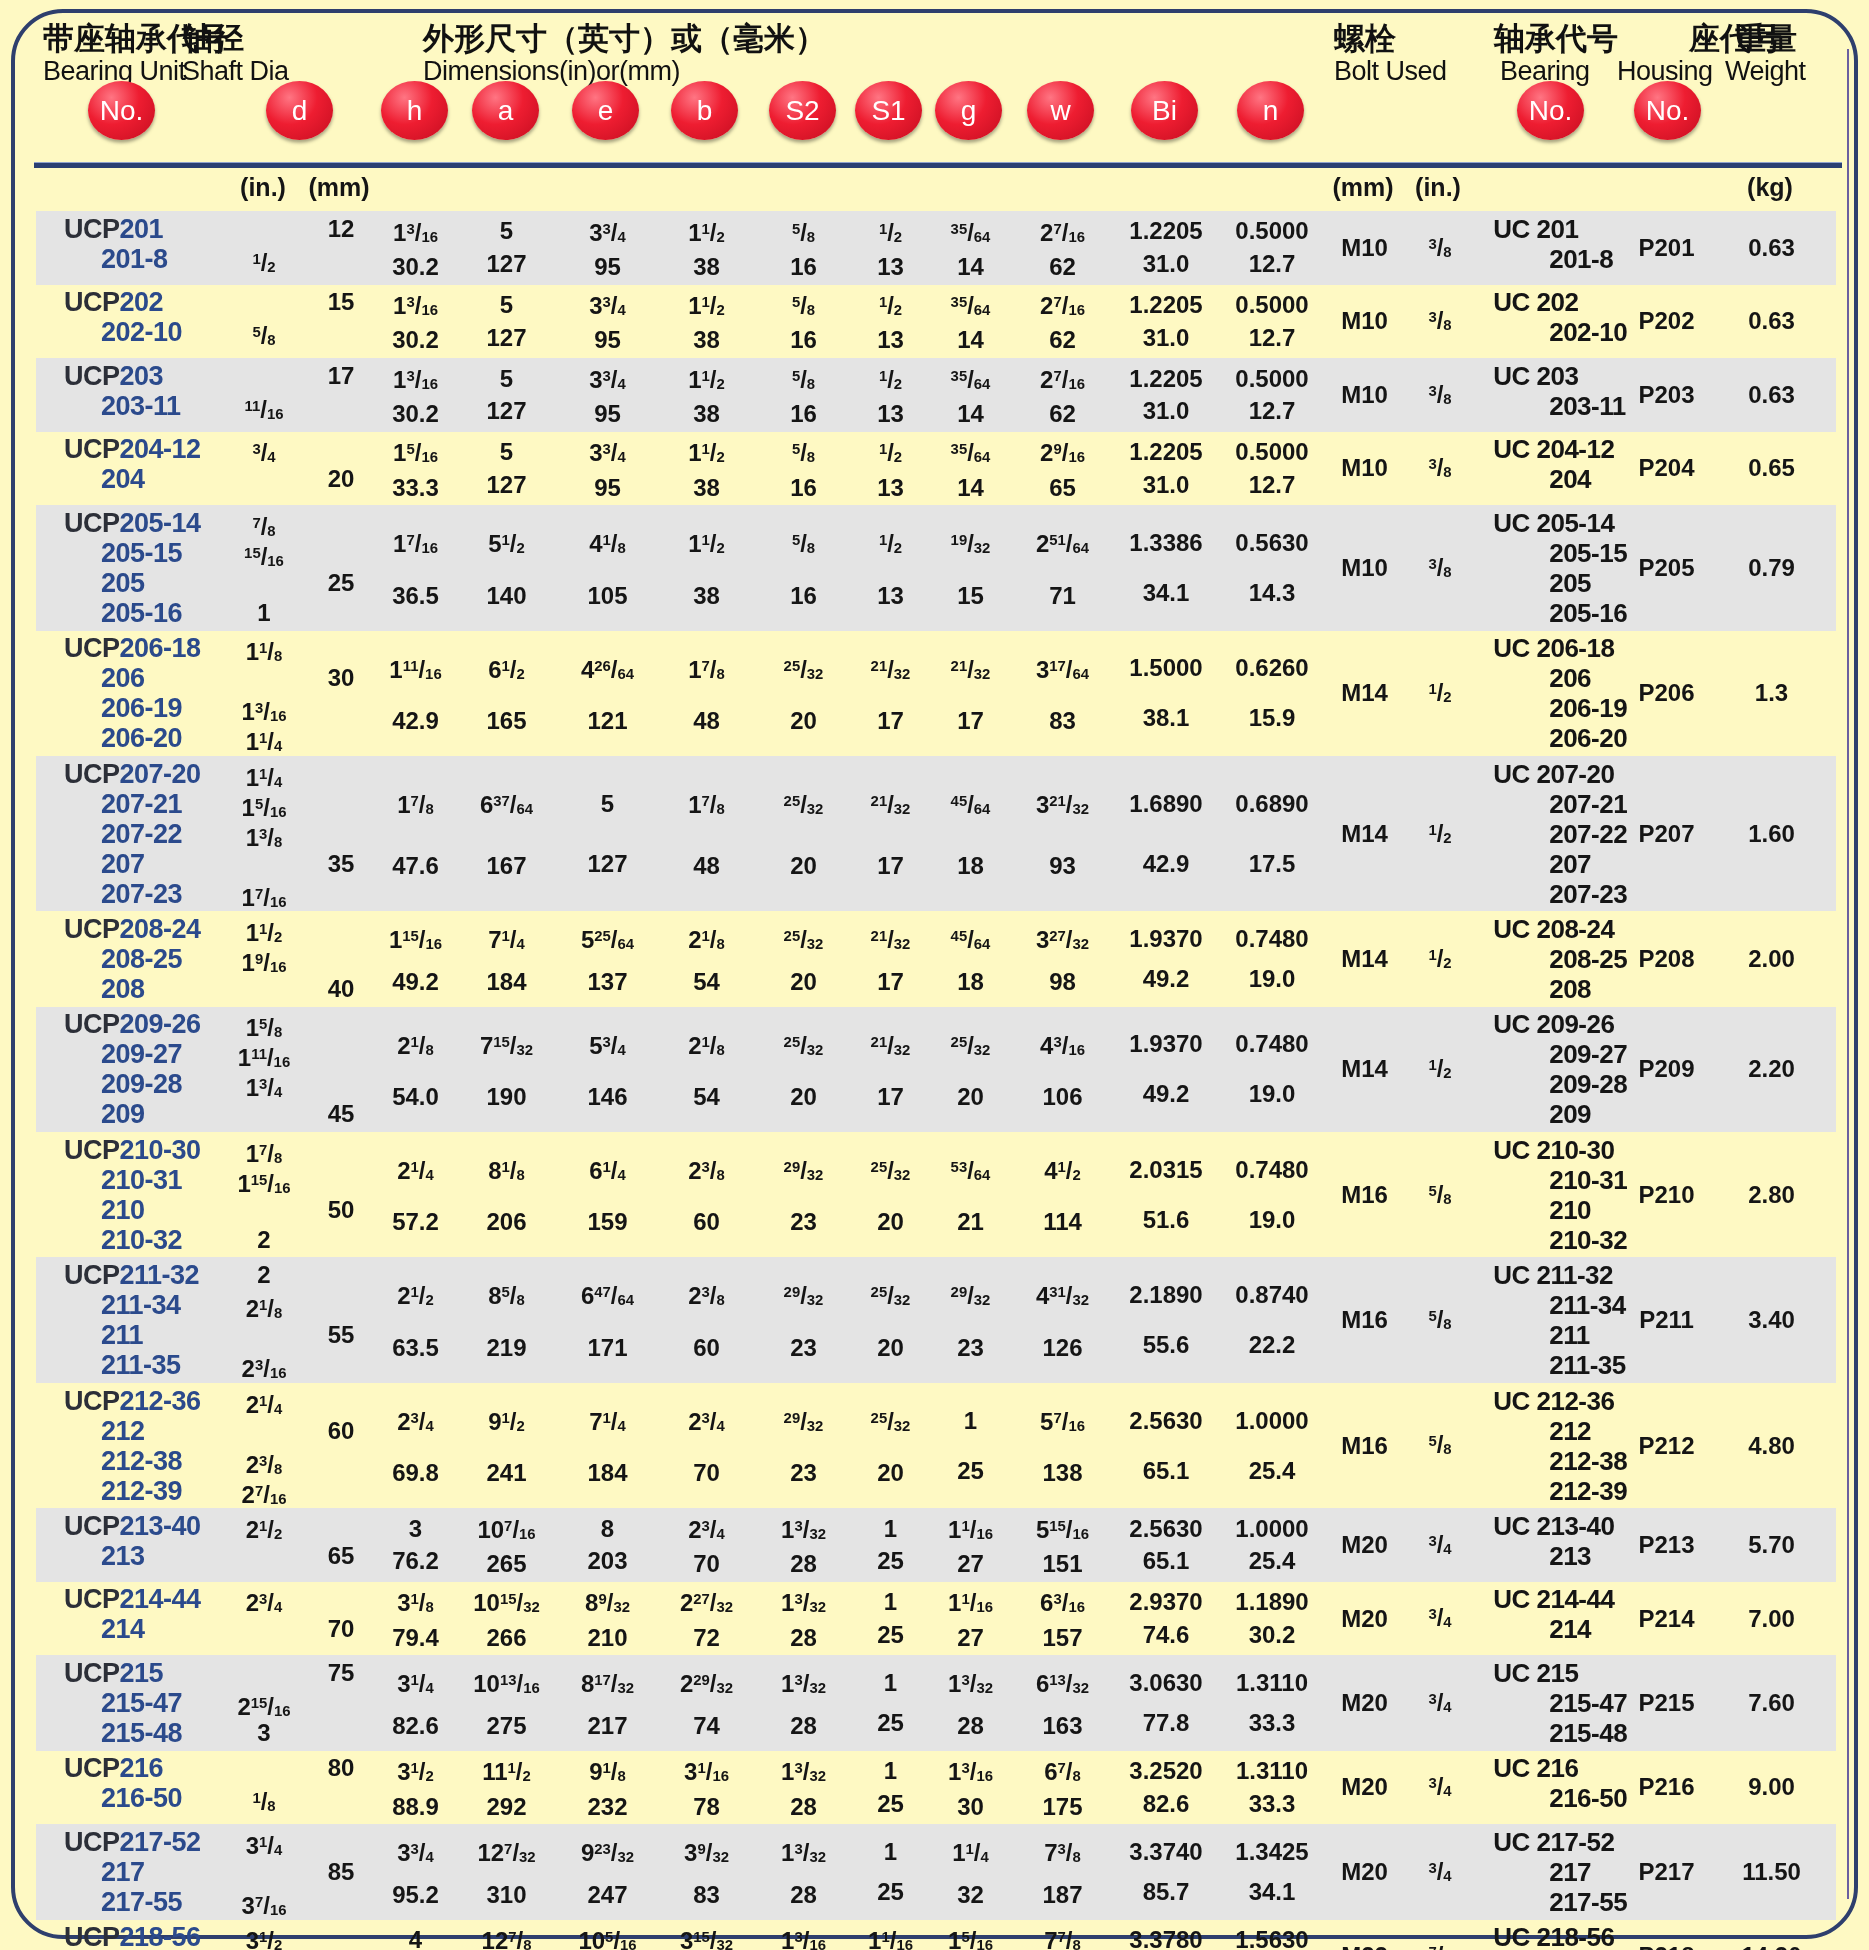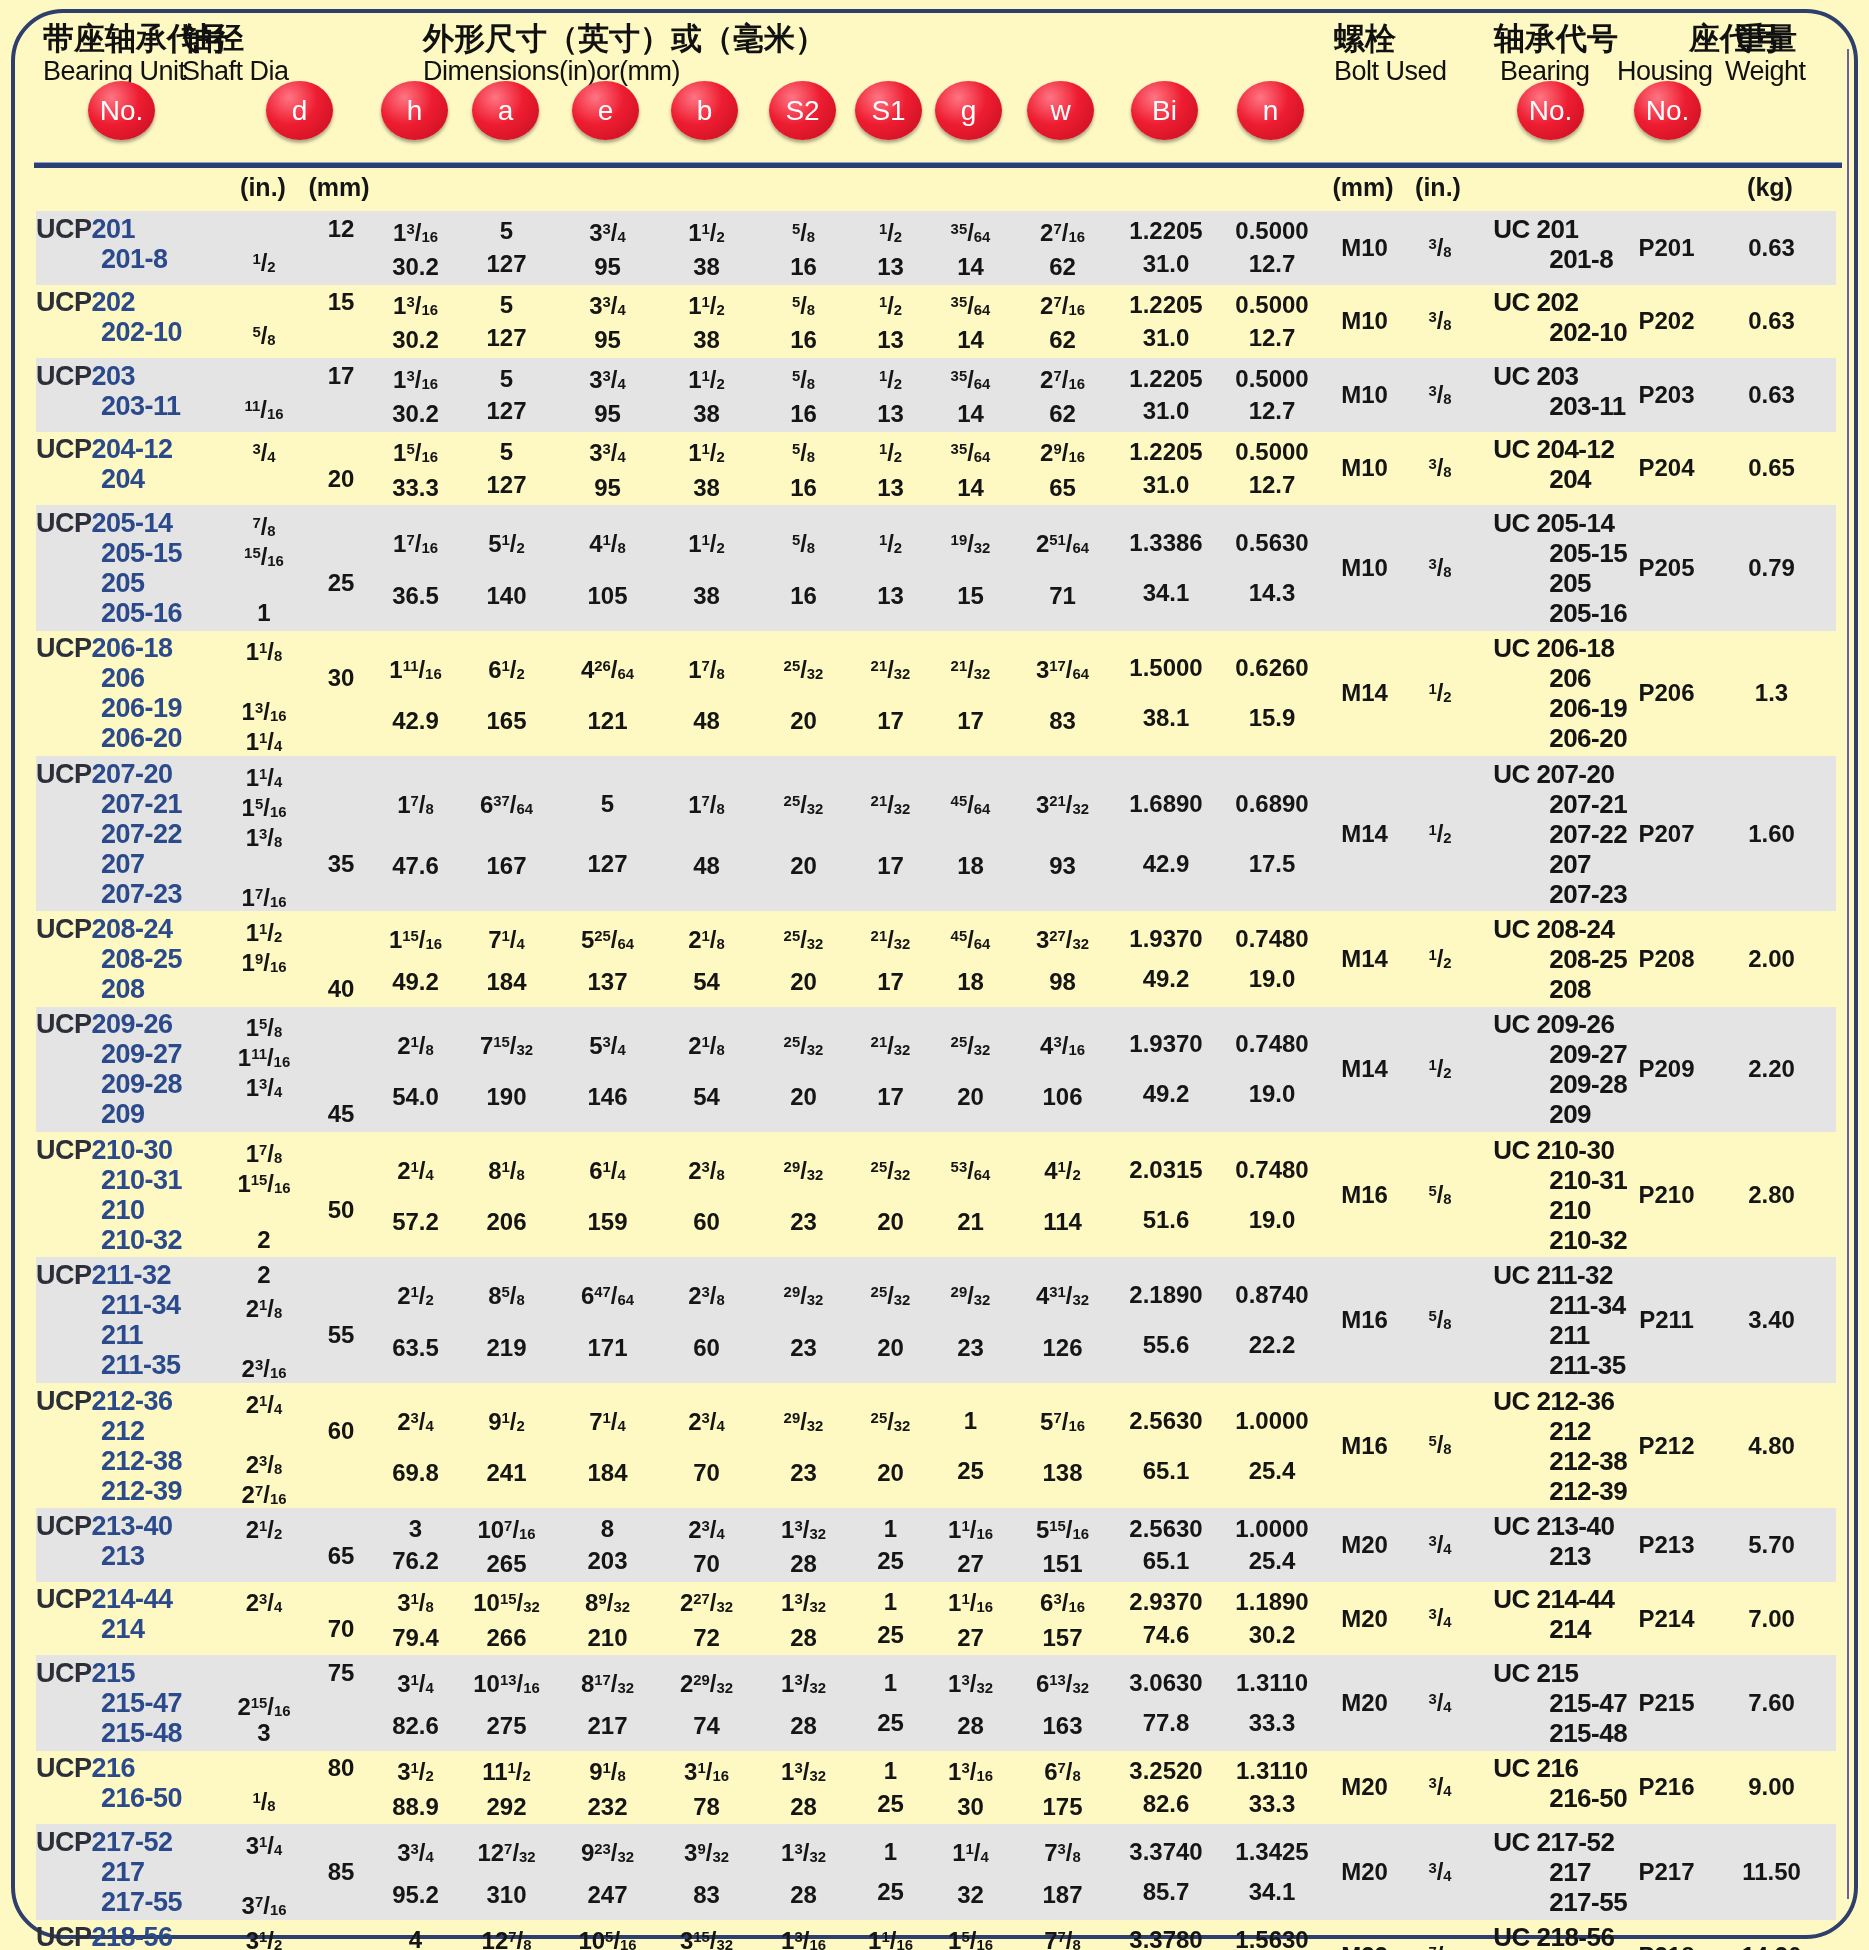--- a/index.html
+++ b/index.html
@@ -17,21 +17,21 @@
          color:#fff;font-size:28px;font-weight:400;}
   .toprule{position:absolute;left:34px;right:27px;top:162px;height:4.5px;background:#2a3f72;border-top:0.9px solid #8fa2cc;}
   .unit-label{position:absolute;top:173px;font-size:25px;font-weight:700;transform:translateX(-50%);white-space:nowrap;}
   
   .tbody{position:absolute;left:36px;top:211px;width:1800px;}
   .grp{display:grid;padding:2.7px 0;
        grid-template-columns:185px 86px 68px 81px 101px 101px 97px 97px 77px 83px 101px 106px 106px 79px 72px 151px 79px 131px;}
   .grp.shade{background:#e4e4e4;}
   .col{display:flex;flex-direction:column;}
   .lineh{height:30px;line-height:30px;}
-  .model-line{display:flex;font-size:27px;font-weight:700;letter-spacing:-0.5px;white-space:nowrap;}
+  .model-line{display:flex;font-size:27px;font-weight:700;letter-spacing:-0.5px;white-space:nowrap;padding-left:28px;}
   .model-line .pfx{color:#2c2f38;}
   .model-line .num{color:#2b4a8c;}
   .model-line.cont{padding-left:65px;}
   .dia-col,.diamm-col{align-items:center;}
   .dia-line{font-size:24px;font-weight:700;text-align:center;white-space:nowrap;}
   .dim-col{justify-content:space-evenly;align-items:center;}
   .dim-v{font-size:24px;font-weight:700;line-height:30px;text-align:center;white-space:nowrap;}
   .single{justify-content:center;align-items:center;}
   .uc-col{padding-left:7.2px;}
   .uc-line{font-size:26px;font-weight:700;letter-spacing:-0.5px;white-space:nowrap;margin-left:10px;}

